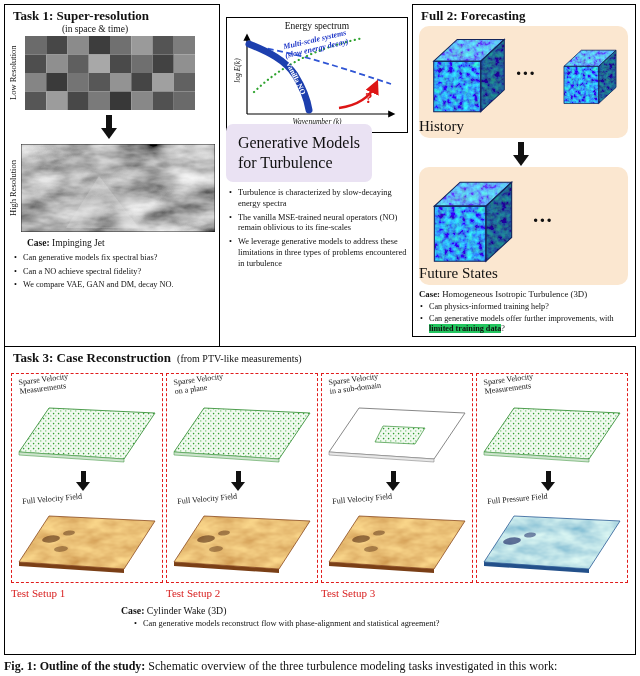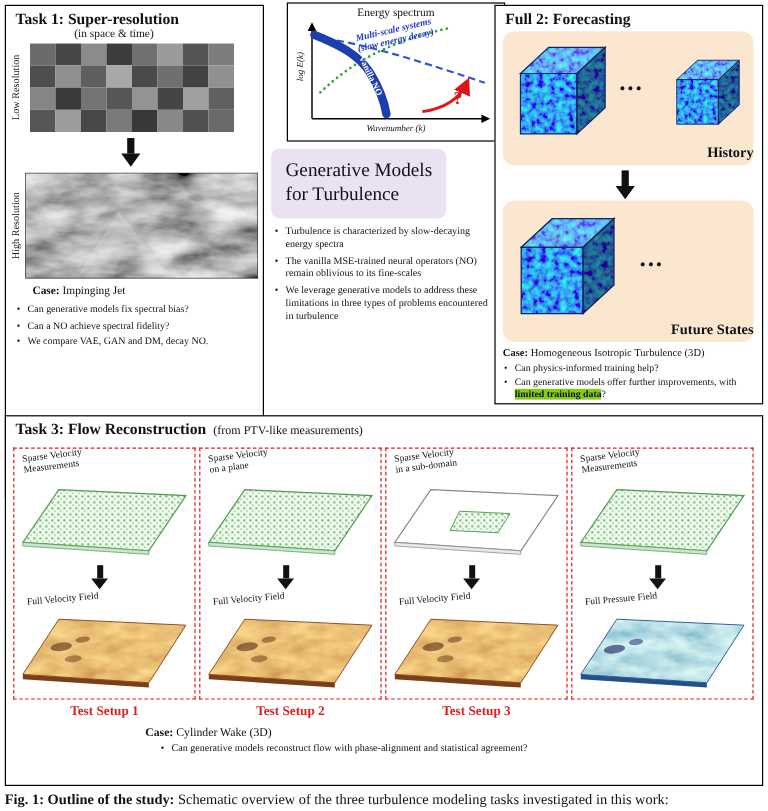--- a/index.html
+++ b/index.html
@@ -9,42 +9,42 @@
 
   .box { position:absolute; border:1.5px solid #000; background:#fff; }
 
   
   .ttl { position:absolute; top:3px; left:8px; font-weight:bold; font-size:13px; white-space:nowrap; }
   .caseline { position:absolute; font-size:9.5px; white-space:nowrap; }
   .caseline .cb { font-weight:bold; }
   ul.blist { list-style:none; }
   ul.blist li { position:relative; padding-left:10px; margin-bottom:3px; line-height:1.28; }
   ul.blist li::before { content:"\2022"; position:absolute; left:1px; top:0; }
-  .hl { background:#84cc16; font-weight:bold; }
+  .hl { background:#22c55e; font-weight:bold; }
   .darrow { position:absolute; display:flex; flex-direction:column; align-items:center; }
   .darrow .shaft { width:5px; height:11px; background:#111; }
   .darrow .head  { width:0; height:0; border-left:7px solid transparent; border-right:7px solid transparent; border-top:9px solid #111; }
   .darrow.big .shaft { width:6px; height:13px; }
   .darrow.big .head { border-left-width:8px; border-right-width:8px; border-top-width:11px; }
   .vlab { position:absolute; writing-mode:vertical-rl; transform:rotate(180deg); font-size:8.5px; text-align:center; }
   .dots { position:absolute; font-weight:bold; font-size:21px; letter-spacing:1.5px; color:#111; }
 
   
   .t1 { left:4px; top:4px; width:216px; height:411px; }
   .t1sub { position:absolute; top:19px; left:0; width:180px; text-align:center; font-size:9.5px; }
   .t1 .lowlab  { left:3px; top:31px;  height:74px; }
   .t1 .highlab { left:3px; top:139px; height:88px; }
   .t1 .lowimg  { position:absolute; left:20px; top:31px; width:170px; height:74px; }
   .t1 .highimg { position:absolute; left:16px; top:139px; width:194px; height:88px; }
   .t1 .darrow  { left:96px; top:110px; }
   .t1 .caseline { left:22px; top:233px; }
   .t1 .blist { position:absolute; left:8px; top:248px; width:202px; font-size:8.3px; }
 
   
-  .specbox { left:226px; top:2px; width:182px; height:116px;margin-left:13px; }
+  .specbox { left:226px; top:17px; width:182px; height:116px; }
   .spec-svg { position:absolute; left:0; top:0; width:100%; height:100%; }
   .spec-title { position:absolute; top:3px; left:0; right:0; text-align:center; font-size:9.5px; }
   .spec-ms  { position:absolute; left:26px; top:18px; width:126px; text-align:center;
               font-size:8px; font-weight:bold; font-style:italic; color:#2038c8;
               line-height:1.12; white-space:pre-line; transform:rotate(-13deg); }
   .spec-van { position:absolute; left:69px; top:60px; transform:translate(-50%,-50%) rotate(64deg);
               color:#fff; font-weight:bold; font-size:7.5px; white-space:nowrap; }
   .spec-q   { position:absolute; left:138px; top:72px; color:#dd1515; font-weight:bold; font-size:15px; }
   .spec-yl  { position:absolute; left:-21px; top:48px; width:62px; text-align:center;
               font-size:7.5px; font-style:italic; transform:rotate(-90deg); }
@@ -53,41 +53,41 @@
            border-radius:7px; display:flex; align-items:center; justify-content:center;
            text-align:left; font-size:16px; line-height:1.25; white-space:pre-line; }
   .cbul { position:absolute; left:228px; top:188px; width:180px; font-size:8.4px; }
   .cbul li { margin-bottom:5px; }
 
   
   .t2 { left:412px; top:4px; width:224px; height:333px; }
   .panel { position:absolute; background:#fbe7d0; border-radius:10px; }
   .t2 .hist { left:6px; top:21px; width:209px; height:112px; }
   .t2 .fut  { left:6px; top:162px; width:209px; height:118px; }
-  .panel .plab { position:absolute; bottom:3px; left:0; right:0; text-align:right; font-size:12px;font-weight:bold; }
+  .panel .plab { position:absolute; bottom:3px; left:0; right:0; text-align:left; font-size:15px; }
   .t2 .darrow { left:100px; top:137px; }
   .t2 .caseline { left:6px; top:284px; font-size:8.8px; }
   .t2 .blist { position:absolute; left:6px; top:297px; width:212px; font-size:8.2px; }
   .t2 .blist li { line-height:1.22; margin-bottom:2px; }
   .cube { position:absolute; }
 
   
   .t3 { left:4px; top:346px; width:632px; height:309px; }
   .t3 .ttl .note { font-weight:normal; font-size:10px; margin-left:6px; }
   .col { position:absolute; top:26px; width:152px; height:210px; border:1.6px dashed #e01b1b; }
   .col1{left:6px} .col2{left:161px} .col3{left:316px} .col4{left:471px}
   .sparse-lab { position:absolute; left:6px; top:4px; font-size:8px; line-height:1.15;
                 white-space:pre-line; transform:rotate(-7deg); transform-origin:0 0; }
   .plane { position:absolute; left:5px; top:28px; width:140px; height:64px; }
   .col .darrow { left:64px; top:97px; }
   .full-lab { position:absolute; left:10px; top:123px; font-size:8px; white-space:nowrap;
               transform:rotate(-5deg); transform-origin:0 0; }
   .surf { position:absolute; left:5px; top:137px; width:140px; height:66px; }
-  .setup { position:absolute; top:240px; width:152px; text-align:center; color:#d81f1f;
-           font-weight:bold; font-size:11px; }
+  .setup { position:absolute; top:240px; width:152px; text-align:left; color:#d81f1f;
+           font-weight:normal; font-size:11px; }
   .su1{left:6px} .su2{left:161px} .su3{left:316px} .su4{left:471px}
   .t3 .caseline { left:116px; top:258px; font-size:9.8px; }
   .t3 .blist { position:absolute; left:128px; top:272px; width:480px; font-size:8.4px; }
 
   
   .caption { position:absolute; left:4px; top:659px; width:634px; font-size:12px; white-space:nowrap; }
   .caption .cb { font-weight:bold;margin-top:48px; }
 </style>
 </head>
 <body>
@@ -302,21 +302,21 @@
     </div>
 
     <div class="caseline"><span class="cb">Case:</span> <span>Homogeneous Isotropic Turbulence (3D)</span></div>
     <ul class="blist">
       <li>Can physics-informed training help?</li>
       <li><span>Can generative models offer further improvements, with </span><span class="hl">limited training data</span><span>?</span></li>
     </ul>
   </div>
 
   <div class="box t3">
-    <div class="ttl"><span>Task 3: Flow Reconstruction</span><span class="note">(from PTV-like measurements)</span></div>
+    <div class="ttl"><span>Task 3: Case Reconstruction</span><span class="note">(from PTV-like measurements)</span></div>
 
     <div class="col col1">
       <div class="sparse-lab">Sparse Velocity
 Measurements</div>
       <svg class="plane" viewBox="0 0 140 64" preserveAspectRatio="none">
           <use href="#planeDots"></use>
         </svg>
       <div class="darrow">
           <div class="shaft"></div>
           <div class="head"></div>

